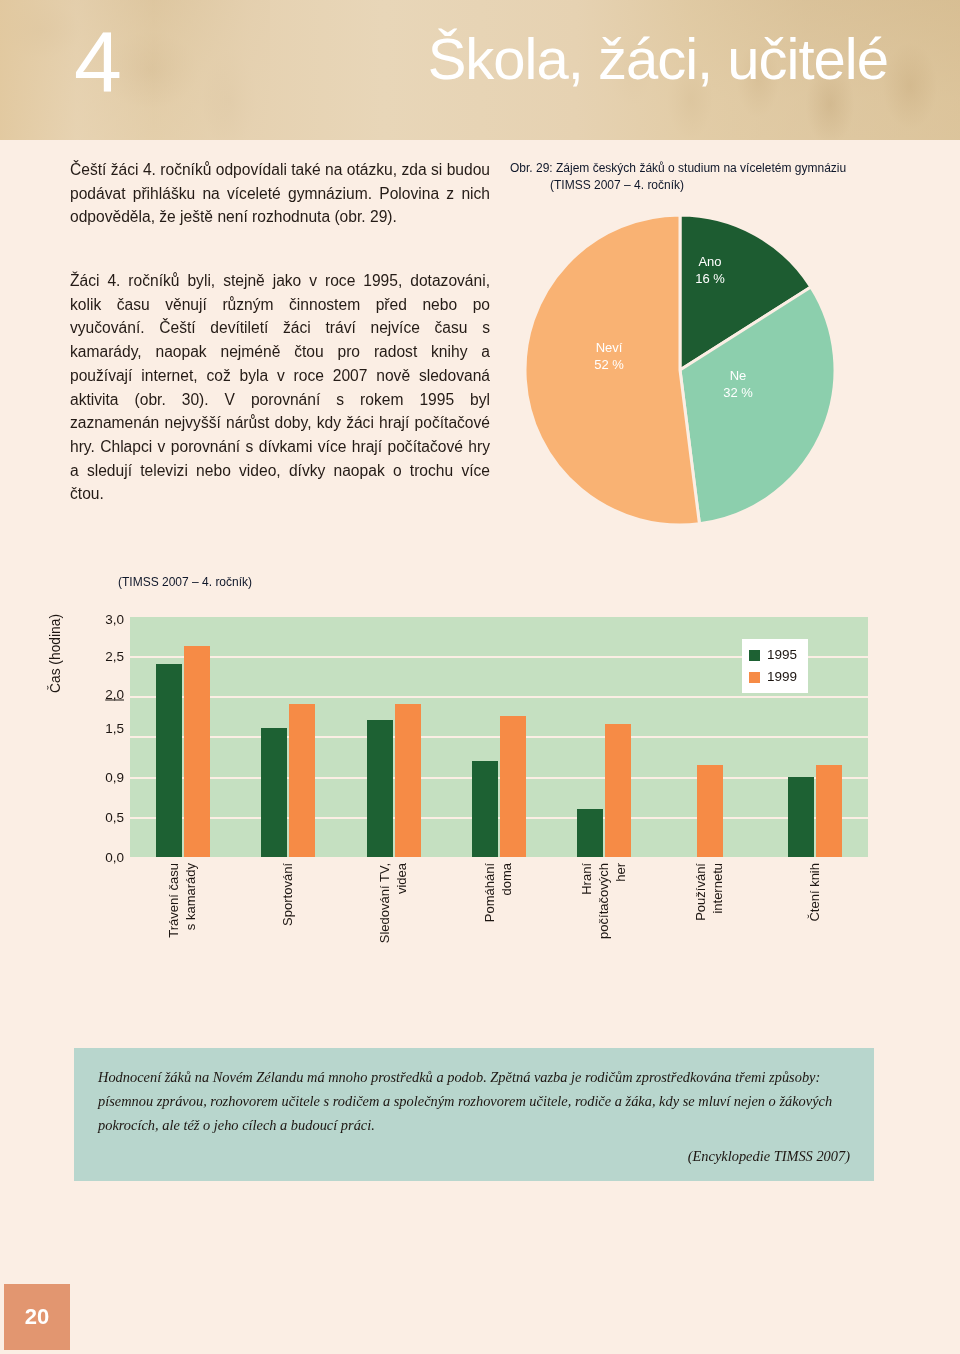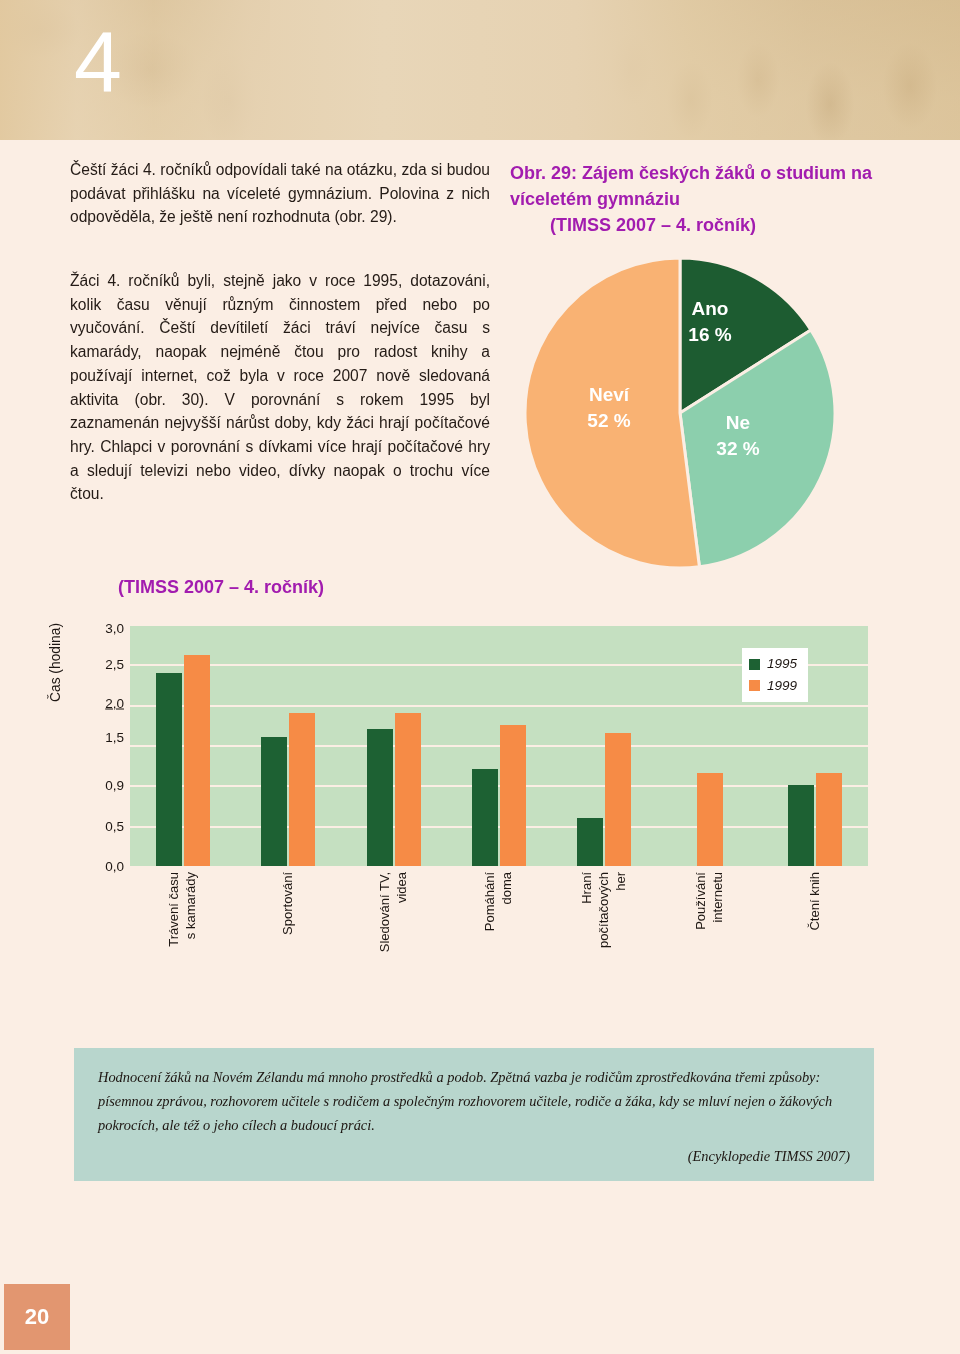--- a/index.html
+++ b/index.html
@@ -96,38 +96,38 @@
   #body-text p { margin: 0 0 16px 0; }
   #body-text p:last-child { margin-bottom: 0; margin-top: 40px; }
 
   
   #fig29 {
     position: absolute;
     left: 510px; top: 160px;
     width: 400px;
   }
   .fig-caption {
-    font-size: 18px;
-    font-weight: bold;
-    color: #a21caf;
+    font-size: 12px;
+    font-weight: normal;
+    color: #0f172a;
     line-height: 1.45;
   }
   .fig-caption .line2 { display: block; padding-left: 40px; }
   #pie-wrap {
     position: relative;
     margin-top: 14px;
     margin-left: 10px;
     width: 320px; height: 322px;
   }
   #pie-wrap svg { display: block; }
   .pie-label {
     position: absolute;
     color: #ffffff;
-    font-size: 19px;
-    font-weight: bold;
+    font-size: 13px;
+    font-weight: normal;
     text-align: center;
     line-height: 1.35;
     white-space: nowrap;
   }
   #pie-label-ano { left: 150px; top: 44px; width: 80px; }
   #pie-label-ne  { left: 178px; top: 158px; width: 80px; }
   #pie-label-nevi{ left: 44px;  top: 130px; width: 90px; }
 
   
   #fig30 {
@@ -189,21 +189,21 @@
 
   #legend {
     position: absolute;
     left: 612px; top: 24px;
     background: #ffffff;
     padding: 5px 11px 5px 7px;
     font-size: 13.5px;
     color: #1d1612;
     line-height: 1.62;
   }
-  .legend-row { display: flex; align-items: center; gap: 7px; white-space: nowrap; font-style: italic; }
+  .legend-row { display: flex; align-items: center; gap: 7px; white-space: nowrap; }
   .legend-swatch { width: 11px; height: 11px; display: inline-block; }
 
   #xlabels {
     position: absolute;
     left: 56px; top: 262px;
     width: 738px; height: 130px;
   }
   .xgroup {
     position: absolute;
     top: 0;
@@ -265,20 +265,21 @@
 </head>
 <body>
 
 <div id="page">
 
   <div id="header">
     <div class="photo-left"></div>
     <div class="photo-right"></div>
     <div class="photo-wash"></div>
     <div id="chapter-number">4</div>
+    <div id="header-title">Škola, žáci, učitelé</div>
   </div>
 
   <div id="body-text">
     <p>Čeští žáci 4. ročníků odpovídali také na otázku, zda si budou podávat přihlášku na víceleté gymnázium. Polovina z nich odpověděla, že ještě není rozhodnuta (obr. 29).</p>
     <p>Žáci 4. ročníků byli, stejně jako v roce 1995, dotazováni, kolik času věnují různým činnostem před nebo po vyučování. Čeští devítiletí žáci tráví nejvíce času s kamarády, naopak nejméně čtou pro radost knihy a používají internet, což byla v roce 2007 nově sledovaná aktivita (obr. 30). V porovnání s rokem 1995 byl zaznamenán nejvyšší nárůst doby, kdy žáci hrají počítačové hry. Chlapci v porovnání s dívkami více hrají počítačové hry a sledují televizi nebo video, dívky naopak o trochu více čtou.</p>
   </div>
 
   <div id="fig29">
     <div class="fig-caption">
       <span>Obr. 29: Zájem českých žáků o studium na víceletém gymnáziu</span>

